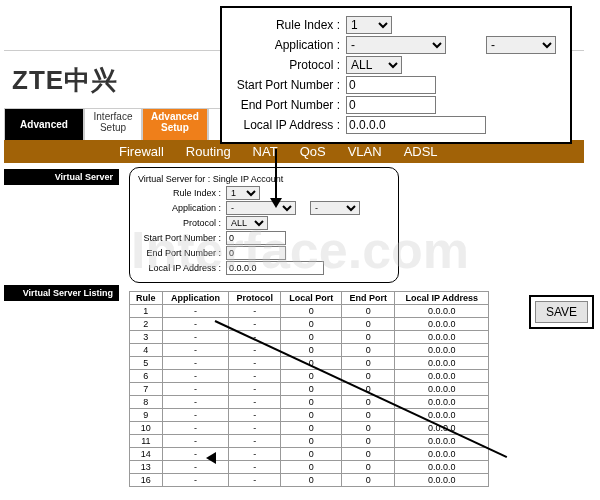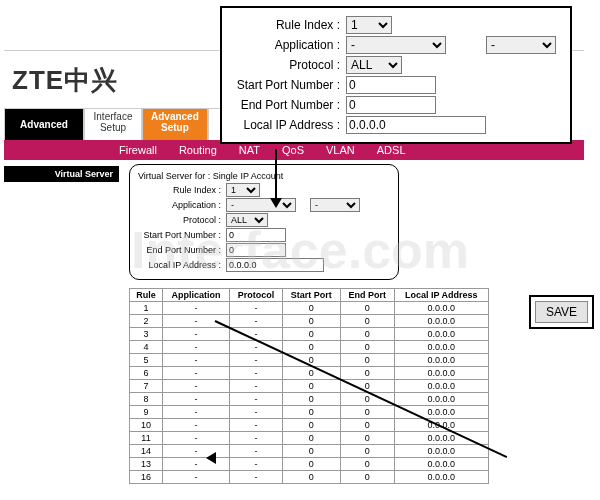--- a/index.html
+++ b/index.html
@@ -64,21 +64,21 @@
   .logo { font-size:26px; font-weight:bold; color:#333; letter-spacing:1px; padding:6px 0 10px 8px;}
   .tabs { display:flex; }
   .tab {
     background:#fff; color:#333; border:1px solid #ccc; border-bottom:none;
     padding:2px 8px; font-size:10px; text-align:center; min-width:58px;
     cursor:pointer;
   }
   .tab.black { background:#000; color:#fff; font-weight:bold; min-width:80px; padding:10px 8px;}
   .tab.orange { background:#ef7f1a; color:#fff; font-weight:bold; min-width:58px; }
   .subnav {
-    background:#be185d; color:#fff; font-size:11px; display:flex; padding:4px 0 4px 115px;
+    background:#a16207; color:#fff; font-size:13px; display:flex; padding:4px 0 4px 115px;
   }
   .subnav span { margin-right:22px; cursor:pointer;}
   .content { display:flex; }
   .side {
     width:115px; background:#fff;
   }
   .side .hdr {
     background:#000; color:#fff; font-size:9px; font-weight:bold;
     padding:3px 6px; text-align:right; margin-top:6px;
   }
@@ -177,20 +177,21 @@
     <span>NAT</span>
     <span>QoS</span>
     <span>VLAN</span>
     <span>ADSL</span>
   </div>
 
   <div class="content">
     <div class="side">
       <div class="hdr">Virtual Server</div>
       <div style="height:94px"></div>
+      <div class="hdr">Virtual Server Listing</div>
     </div>
     <div class="main">
       <div class="formbox">
         <div style="font-size:9px;margin-bottom:2px;padding-left:4px">Virtual Server for :  Single IP Account</div>
         <div class="row">
             <span class="lbl">Rule Index :</span>
           <select class="sel-a"><option>1</option></select>
           </div>
         <div class="row">
             <span class="lbl">Application :</span>
@@ -215,21 +216,21 @@
           <input type="text" class="ip" value="0.0.0.0" style="">
           </div>
       </div>
 
       <table class="listing">
         <thead>
             <tr id="thead-row">
               <th>Rule</th>
               <th>Application</th>
               <th>Protocol</th>
-              <th>Start Port</th>
+              <th>Local Port</th>
               <th>End Port</th>
               <th>Local IP Address</th>
             </tr>
           </thead>
         <tbody id="tbody">
             <tr>
               <td>1</td>
               <td>-</td>
               <td>-</td>
               <td>0</td>

